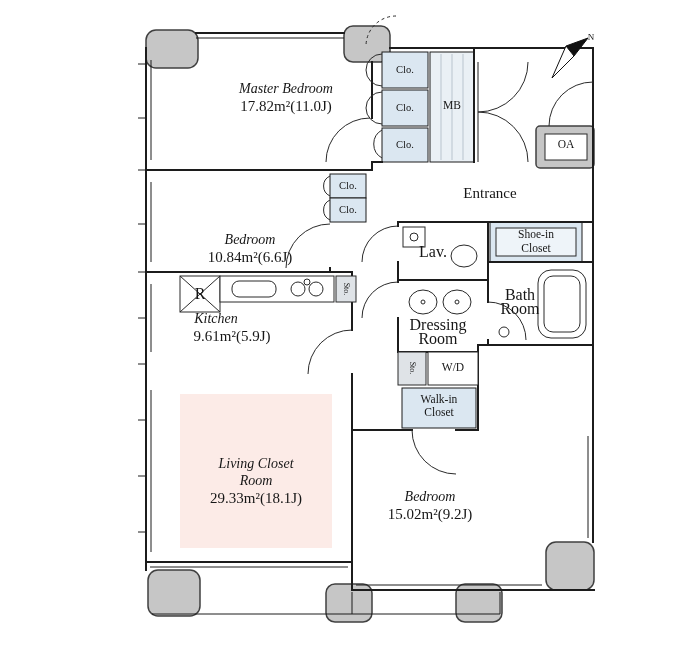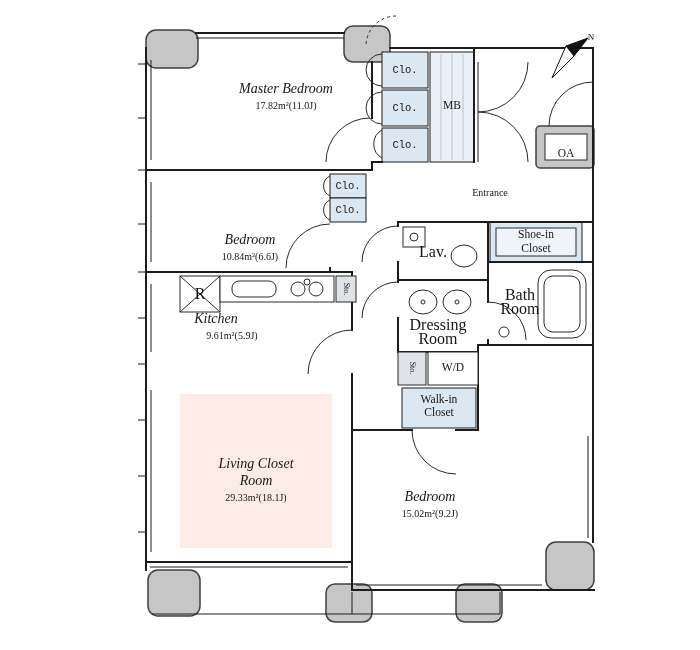--- a/index.html
+++ b/index.html
@@ -17,22 +17,22 @@
   .mbfill{fill:#eaf0f5;stroke:#1c1c1c;stroke-width:1;}
   .mbline{stroke:#b9c4ce;stroke-width:1;}
   .dashed{stroke:#2a2a2a;stroke-width:1;fill:none;stroke-dasharray:3 3;}
   .accent{fill:var(--living-accent,#fcebe7);}
   .whitebox{fill:#ffffff;stroke:#2a2a2a;stroke-width:1;}
   .innerbox{fill:#eef4f9;stroke:#2a2a2a;stroke-width:1;}
   
   .lbl{position:absolute;transform:translate(-50%,-50%);white-space:nowrap;color:#161616;
        text-align:center;line-height:1;}
   .rot{transform:translate(-50%,-50%) rotate(90deg);}
-  .s14{font-size:14px;font-style:italic;} .s13{font-size:10px;text-align:right;} .s12{font-size:16px;}
-  .s11{font-size:11.5px;} .s10{font-size:10.5px;font-family:Liberation Mono, monospace;} .s9{font-size:9px;} .s8{font-size:8px;}
+  .s14{font-size:14px;font-style:italic;} .s13{font-size:15px;text-align:right;} .s12{font-size:16px;}
+  .s11{font-size:11.5px;} .s10{font-size:10.5px;} .s9{font-size:9px;} .s8{font-size:8px;}
 </style>
 </head>
 <body>
 
 <div class="stage">
 
   <svg class="plan-svg" width="700" height="650" viewBox="0 0 700 650">
 
     <rect class="accent" x="180" y="394" width="152" height="154"></rect>
 
@@ -181,20 +181,20 @@
   <div class="lbl s11" style="left:439px;top:400px">Walk-in</div>
   <div class="lbl s11" style="left:439px;top:413px">Closet</div>
 
   <div class="lbl s10" style="left:405px;top:70px">Clo.</div>
   <div class="lbl s10" style="left:405px;top:108px">Clo.</div>
   <div class="lbl s10" style="left:405px;top:145px">Clo.</div>
   <div class="lbl s10" style="left:348px;top:186px">Clo.</div>
   <div class="lbl s10" style="left:348px;top:210px">Clo.</div>
 
   <div class="lbl s11" style="left:452px;top:106px">MB</div>
-  <div class="lbl s11" style="left:566px;top:154px">OA</div>
+  <div class="lbl s11" style="left:566px;top:145px">OA</div>
   <div class="lbl s11" style="left:453px;top:368px">W/D</div>
   <div class="lbl s8 rot" style="left:346px;top:289px">Sto.</div>
   <div class="lbl s8 rot" style="left:412px;top:368px">Sto.</div>
   <div class="lbl s12" style="left:200px;top:294px">R</div>
   <div class="lbl s9" style="left:591px;top:37px">N</div>
 
 </div>
 
 </body></html>

